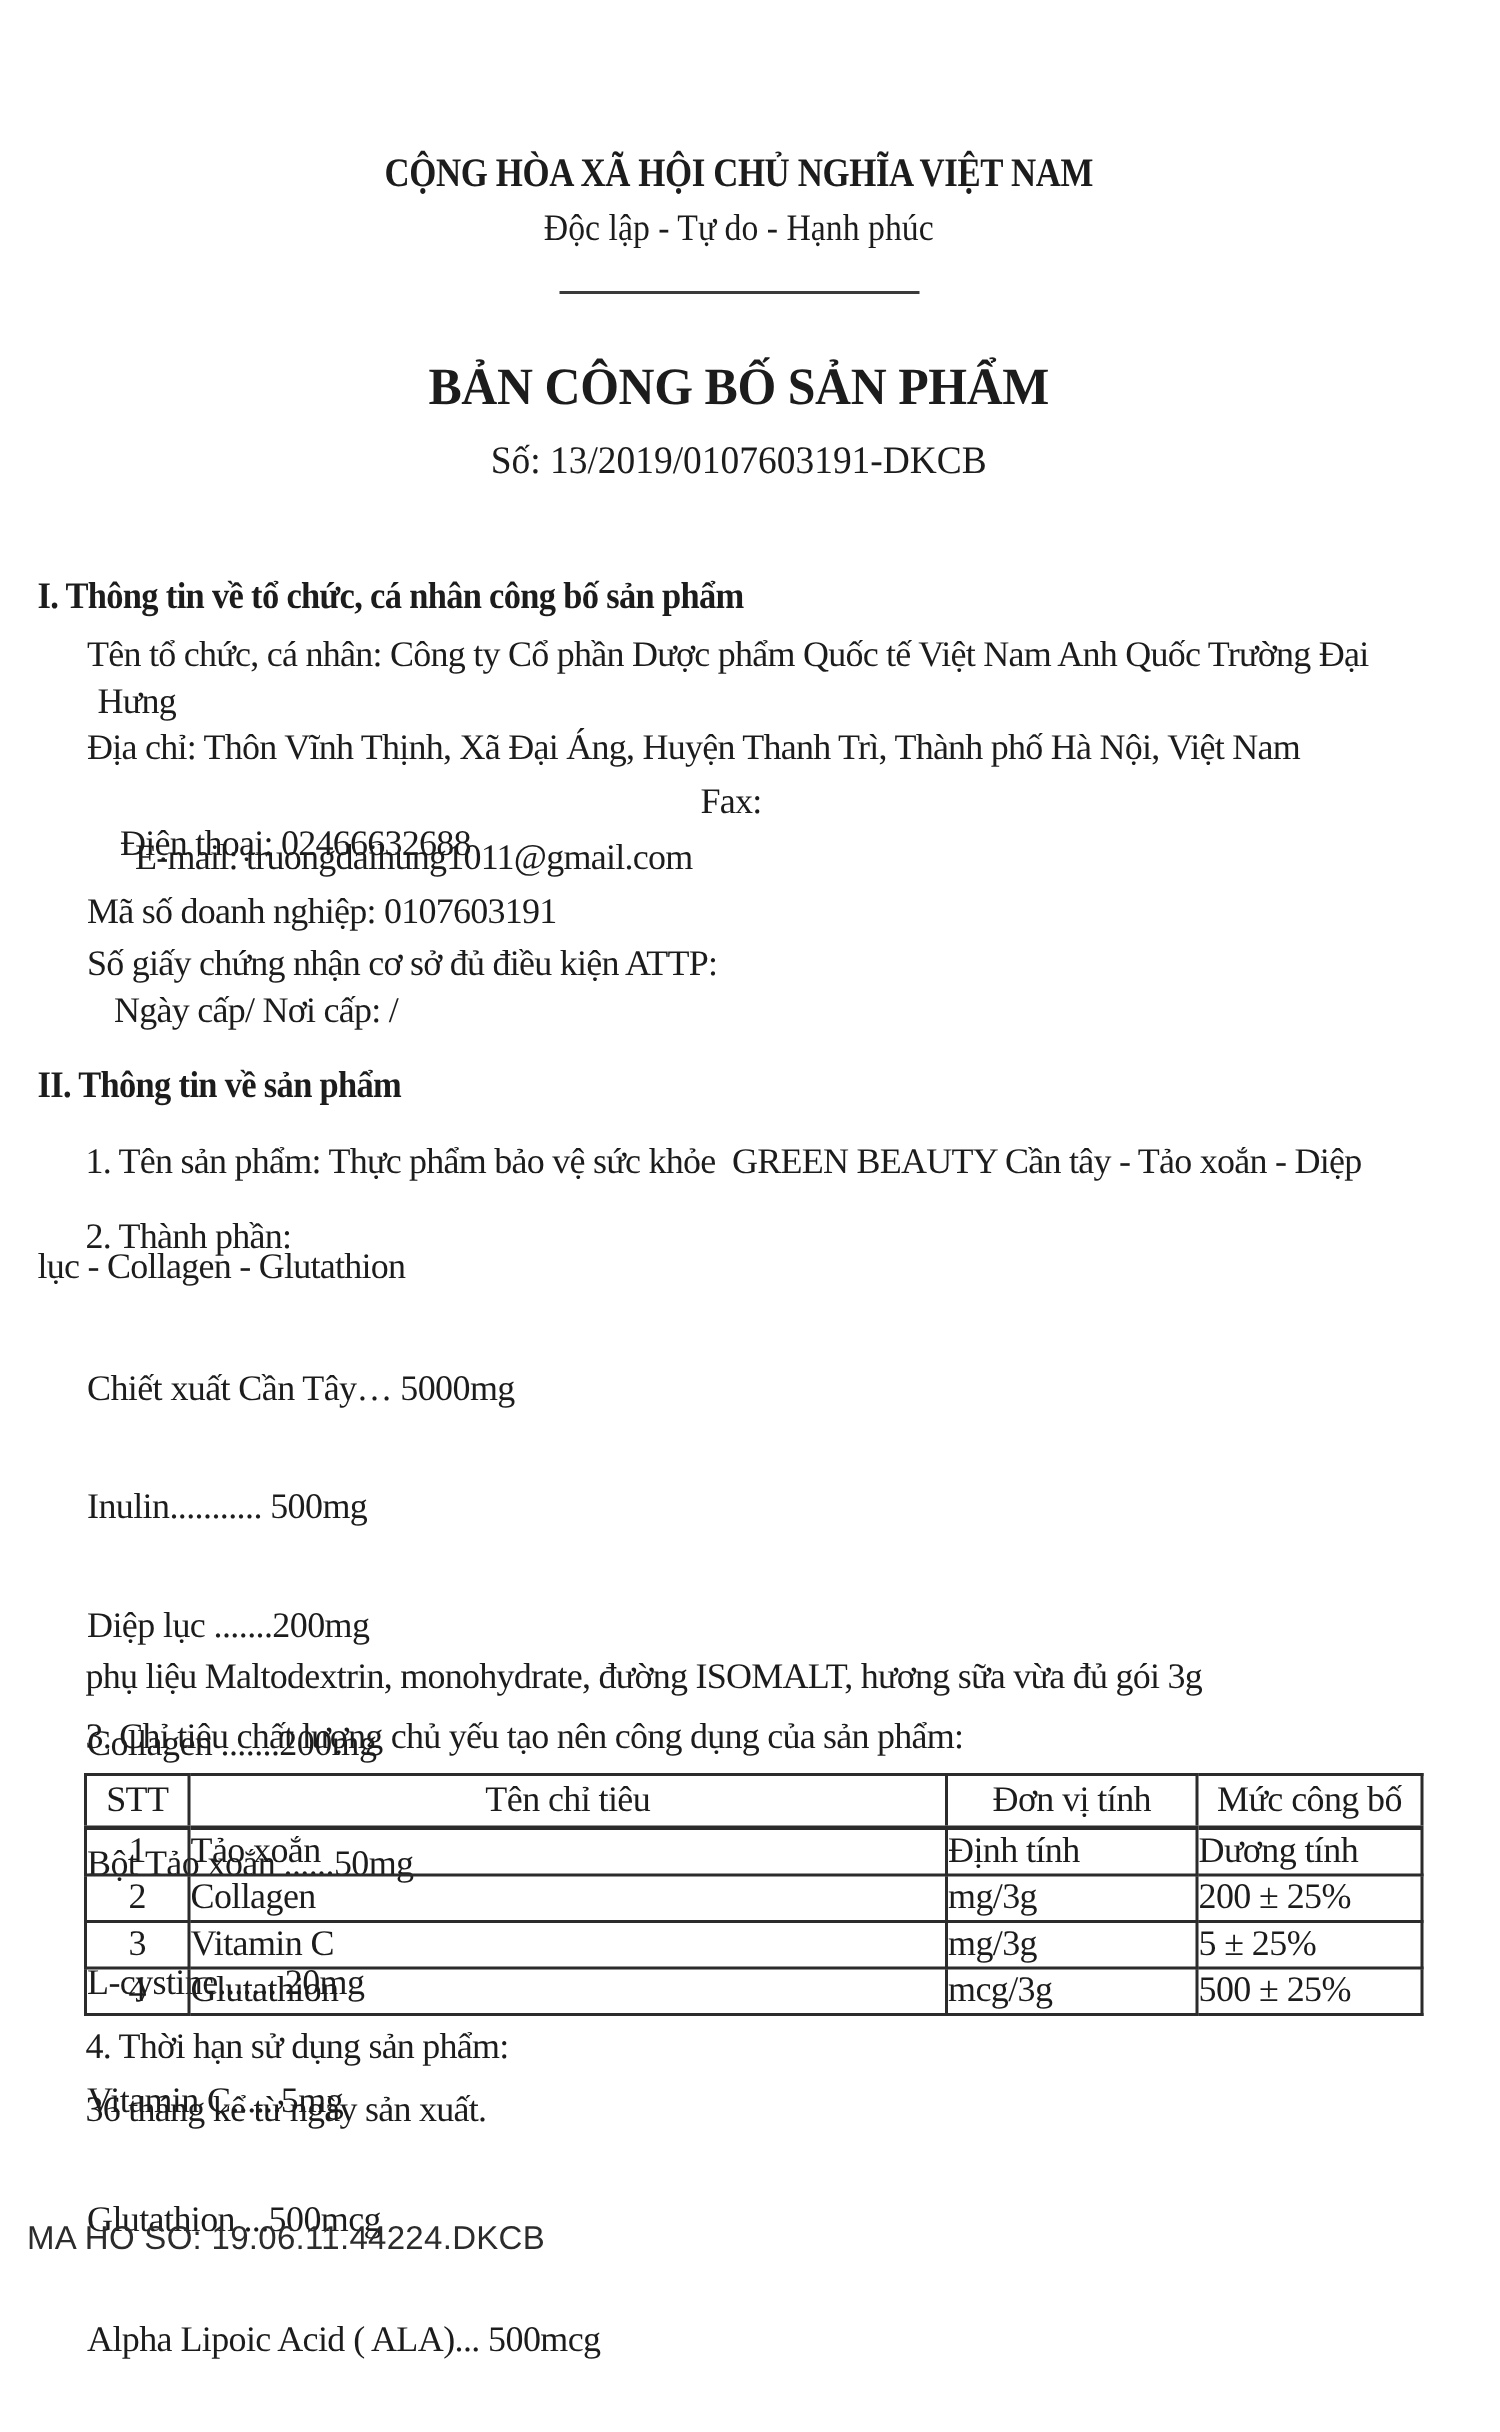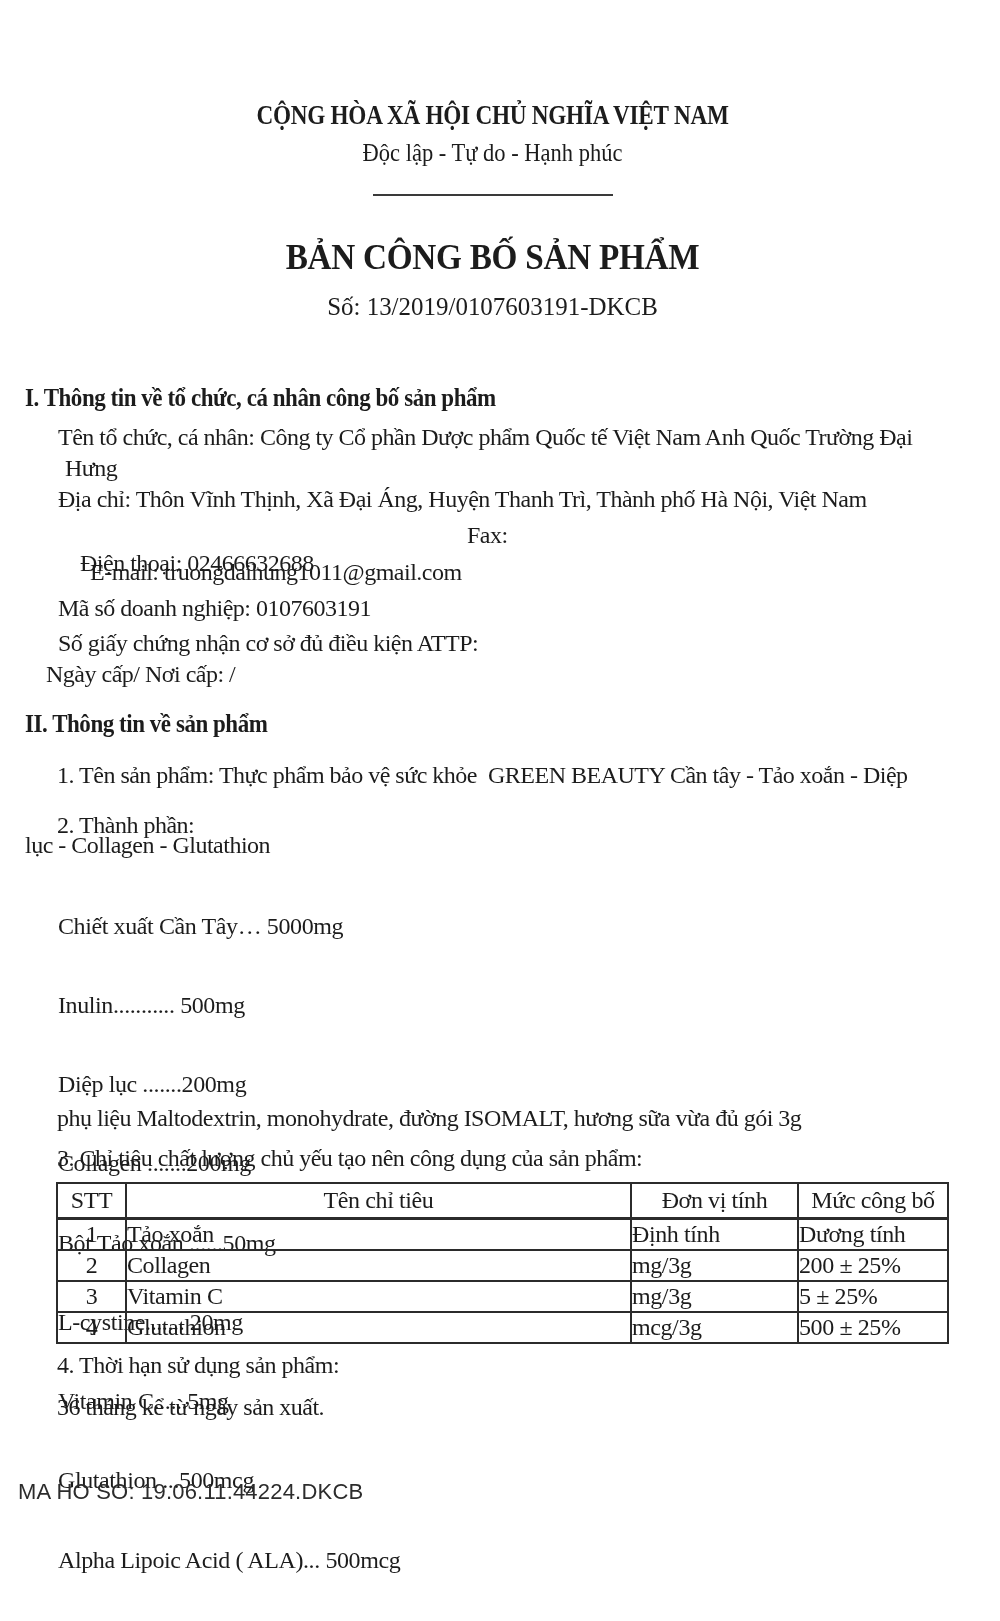--- a/index.html
+++ b/index.html
@@ -149,21 +149,21 @@
   <div class="abs bodyline" style="top:424px; left:58px;">Tên tổ chức, cá nhân: Công ty Cổ phần Dược phẩm Quốc tế Việt Nam Anh Quốc Trường Đại</div>
   <div class="abs bodyline" style="top:455px; left:25px;margin-left:40px;">Hưng</div>
   <div class="abs bodyline" style="top:486px; left:58px;">Địa chỉ: Thôn Vĩnh Thịnh, Xã Đại Áng, Huyện Thanh Trì, Thành phố Hà Nội, Việt Nam</div>
   <div class="abs bodyline" style="top:522px; left:58px; width:600px;">
     <span>Điện thoại: 02466632688</span>
     <span class="fax-label">Fax:</span>
   </div>
   <div class="abs bodyline" style="top:559px; left:58px;margin-left:32px;">E-mail: truongdaihung1011@gmail.com</div>
   <div class="abs bodyline" style="top:595px; left:58px;">Mã số doanh nghiệp: 0107603191</div>
   <div class="abs bodyline" style="top:630px; left:58px;">Số giấy chứng nhận cơ sở đủ điều kiện ATTP:</div>
-  <div class="abs bodyline" style="top:661px; left:46px;">Ngày cấp/ Nơi cấp: /</div>
+  <div class="abs bodyline" style="top:661px; left:76px;">Ngày cấp/ Nơi cấp: /</div>
 
   <div class="abs bold-heading" style="top:710px; left:25px;">II. Thông tin về sản phẩm</div>
   <div class="abs bodyline" style="top:762px; left:57px;">1. Tên sản phẩm: Thực phẩm bảo vệ sức khỏe  GREEN BEAUTY Cần tây - Tảo xoắn - Diệp</div>
   <div class="abs bodyline" style="top:794px; left:25px;margin-top:38px;">lục - Collagen - Glutathion</div>
   <div class="abs bodyline" style="top:812px; left:57px;">2. Thành phần:</div>
 
   <div class="ingredients">
     <div>Chiết xuất Cần Tây… 5000mg</div>
     <div>Inulin........... 500mg</div>
     <div>Diệp lục .......200mg</div>

